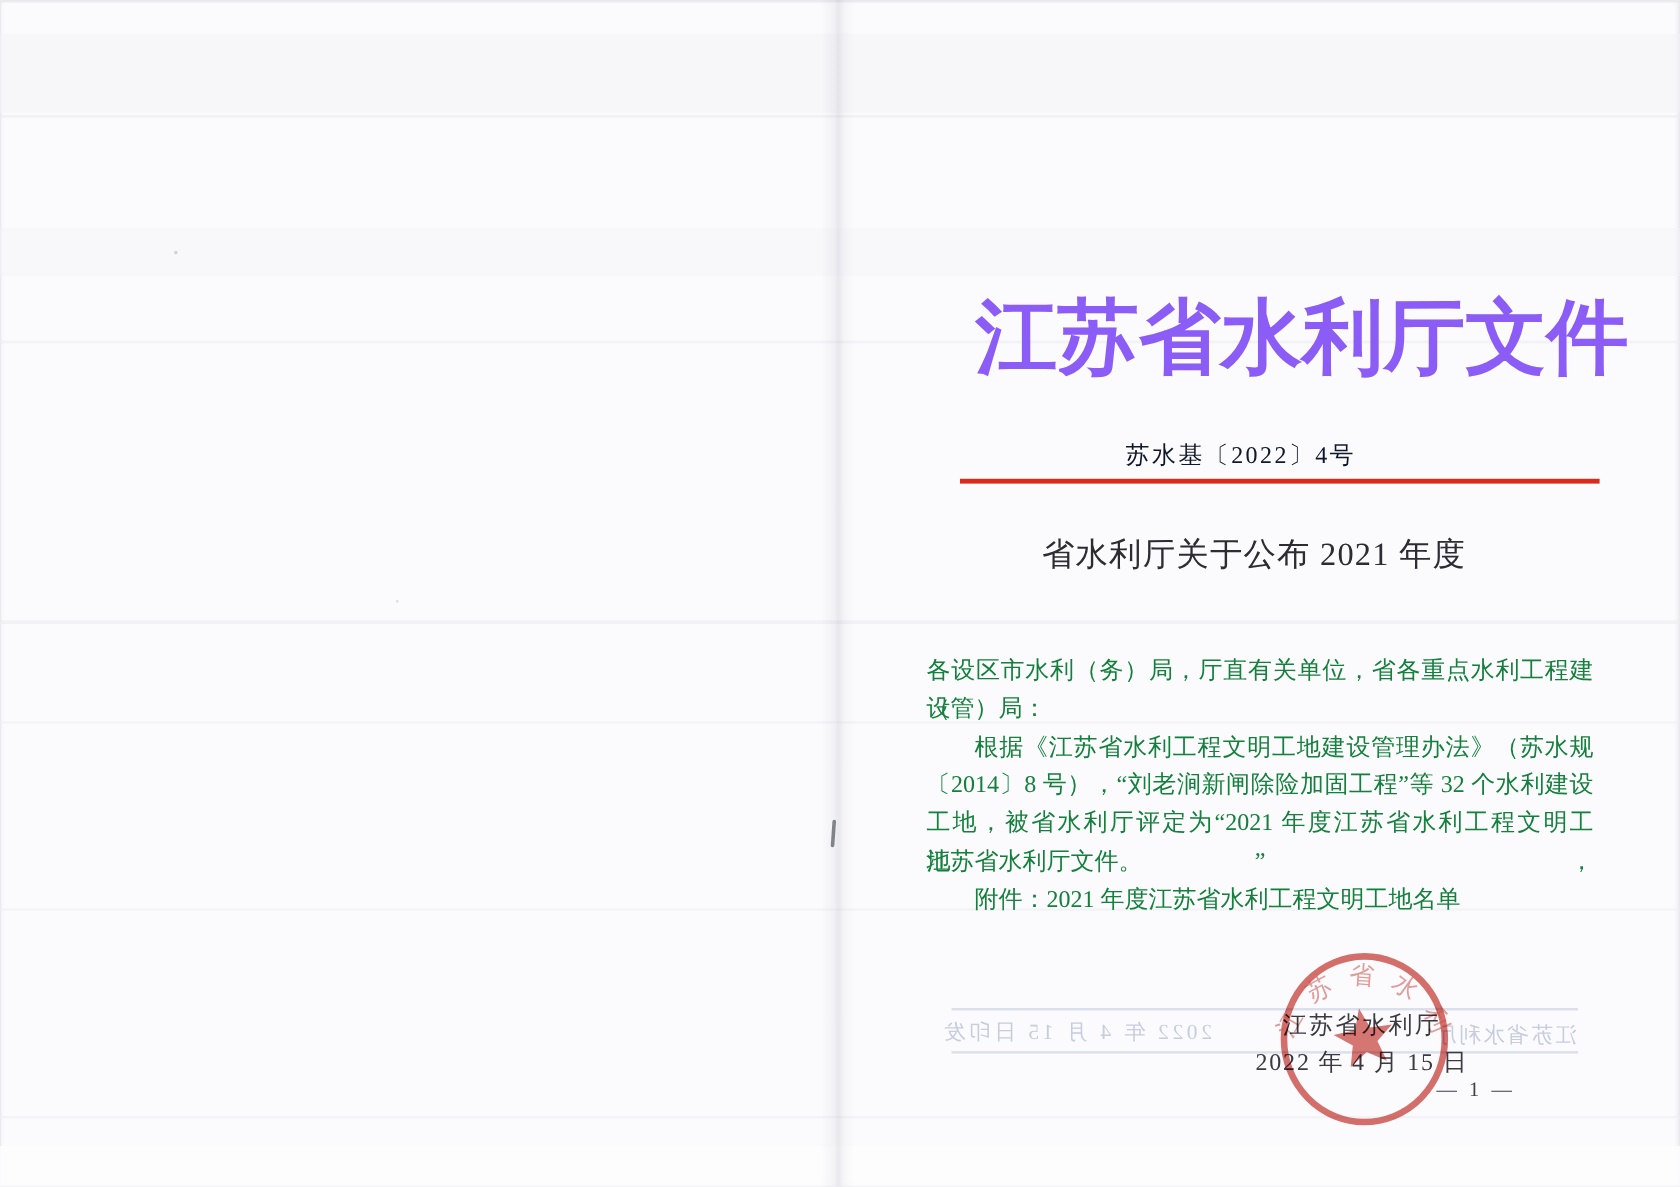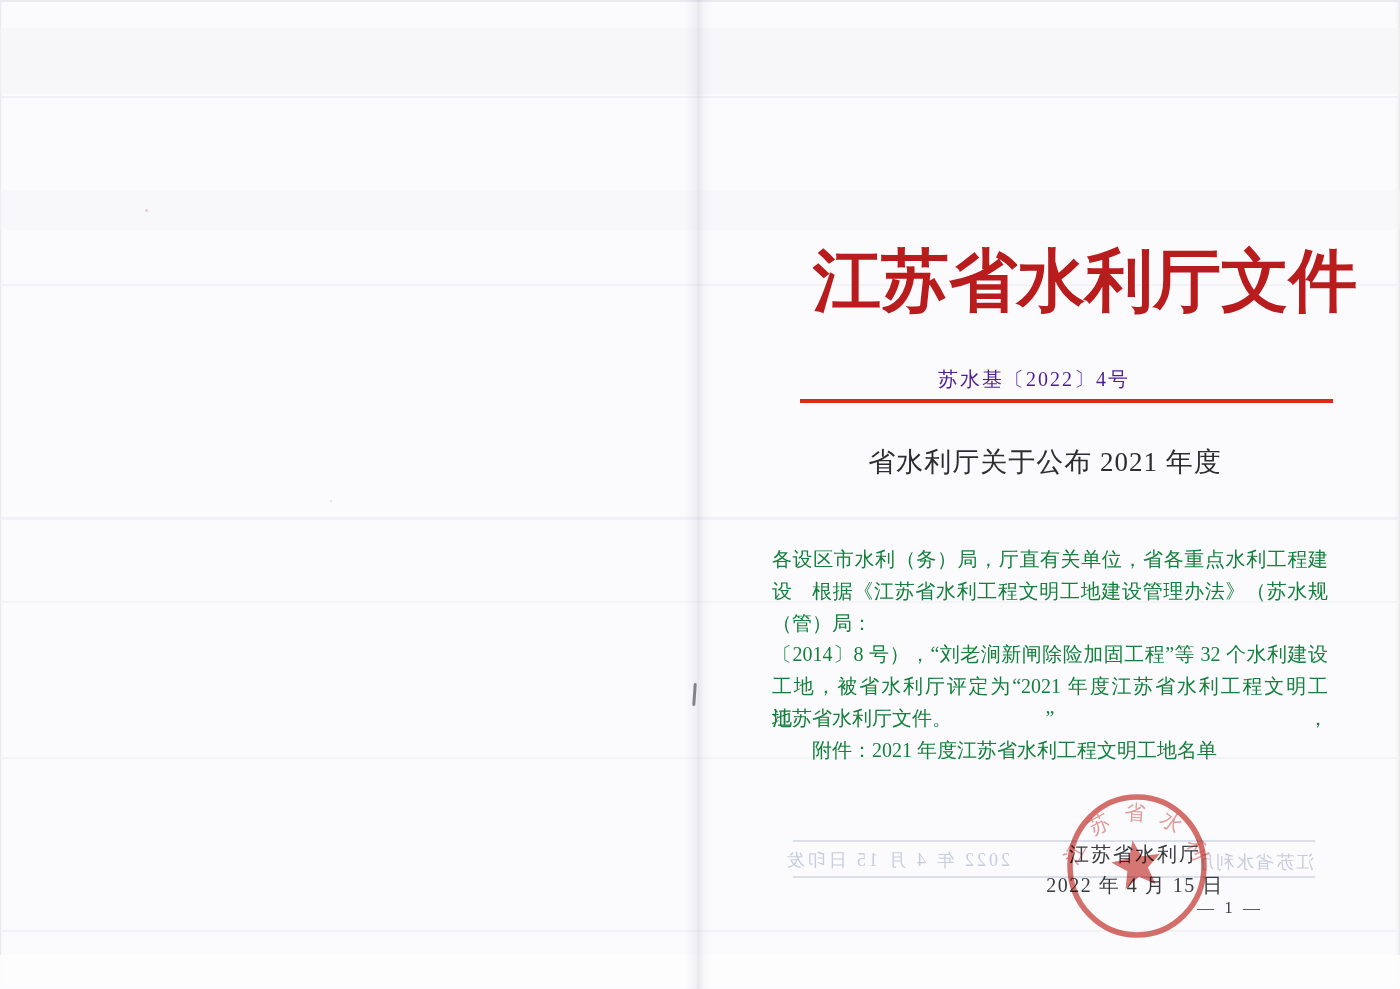--- a/index.html
+++ b/index.html
@@ -27,21 +27,21 @@
   }
   
   .page-right{position:absolute;left:700px;top:0;width:700px;height:989px;}
   .masthead{
     position:absolute;left:110px;top:239px;width:550px;
     text-align:center;font-size:68px;line-height:84px;font-weight:900;
     letter-spacing:0px;white-space:nowrap;
   }
   .docnum{
     position:absolute;left:204px;top:366px;width:260px;
-    text-align:center;font-size:20px;color:#4c1d95;letter-spacing:2px;white-space:nowrap;
+    text-align:center;font-size:20px;color:#0f172a;letter-spacing:2px;white-space:nowrap;
   }
   .rule{position:absolute;left:100px;top:399px;width:533px;height:4px;}
   .doctitle{
     position:absolute;left:130px;top:446px;width:430px;
     text-align:center;font-size:27px;line-height:32px;font-weight:normal;color:#2c2c32;
     letter-spacing:1px;white-space:nowrap;
   }
   .body-block{
     position:absolute;left:72px;top:544px;width:556px;
     font-size:20px;line-height:31.8px;color:#15803d;
@@ -92,34 +92,34 @@
   <div class="page-left">
     <div class="speck" style="left:145px;top:209px;width:3px;height:3px;background:#d9b7bf;opacity:.7;"></div>
     <div class="speck" style="left:330px;top:500px;width:2px;height:2px;background:#ccccd6;opacity:.7;"></div>
   </div>
 
   <div class="fold"></div>
   <div class="staple"></div>
 
   <div class="page-right">
 
-    <div class="masthead" style="color:#b91c1c;">江苏省水利厅文件</div>
+    <div class="masthead" style="color:#8b5cf6;">江苏省水利厅文件</div>
 
     <div class="docnum">苏水基〔2022〕4号</div>
 
     <div class="rule" style="background:#dd281c;"></div>
 
     <div class="doctitle">
       <div>省水利厅关于公布 2021 年度</div>
     </div>
 
     <div class="body-block">
       <div class="bl just">各设区市水利（务）局，厅直有关单位，省各重点水利工程建设</div>
+      <div class="bl">（管）局：</div>
       <div class="bl just ind">根据《江苏省水利工程文明工地建设管理办法》（苏水规</div>
-      <div class="bl">（管）局：</div>
       <div class="bl just">〔2014〕8 号），“刘老涧新闸除险加固工程”等 32 个水利建设</div>
       <div class="bl just">工地，被省水利厅评定为“2021 年度江苏省水利工程文明工地”，</div>
       <div class="bl">江苏省水利厅文件。</div>
       <div class="bl ind">附件：2021 年度江苏省水利工程文明工地名单</div>
     </div>
 
     <div class="bleed-line" style="left:93px;top:840px;width:522px;"></div>
     <div class="bleed-line" style="left:93px;top:876px;width:522px;"></div>
     <div class="bleed-text" style="left:95px;top:848px;width:215px;">2022 年 4 月 15 日印发</div>
     <div class="bleed-text bleed-clip" style="left:502px;top:850px;width:112px;letter-spacing:2px;">江苏省水利厅办公室</div>

